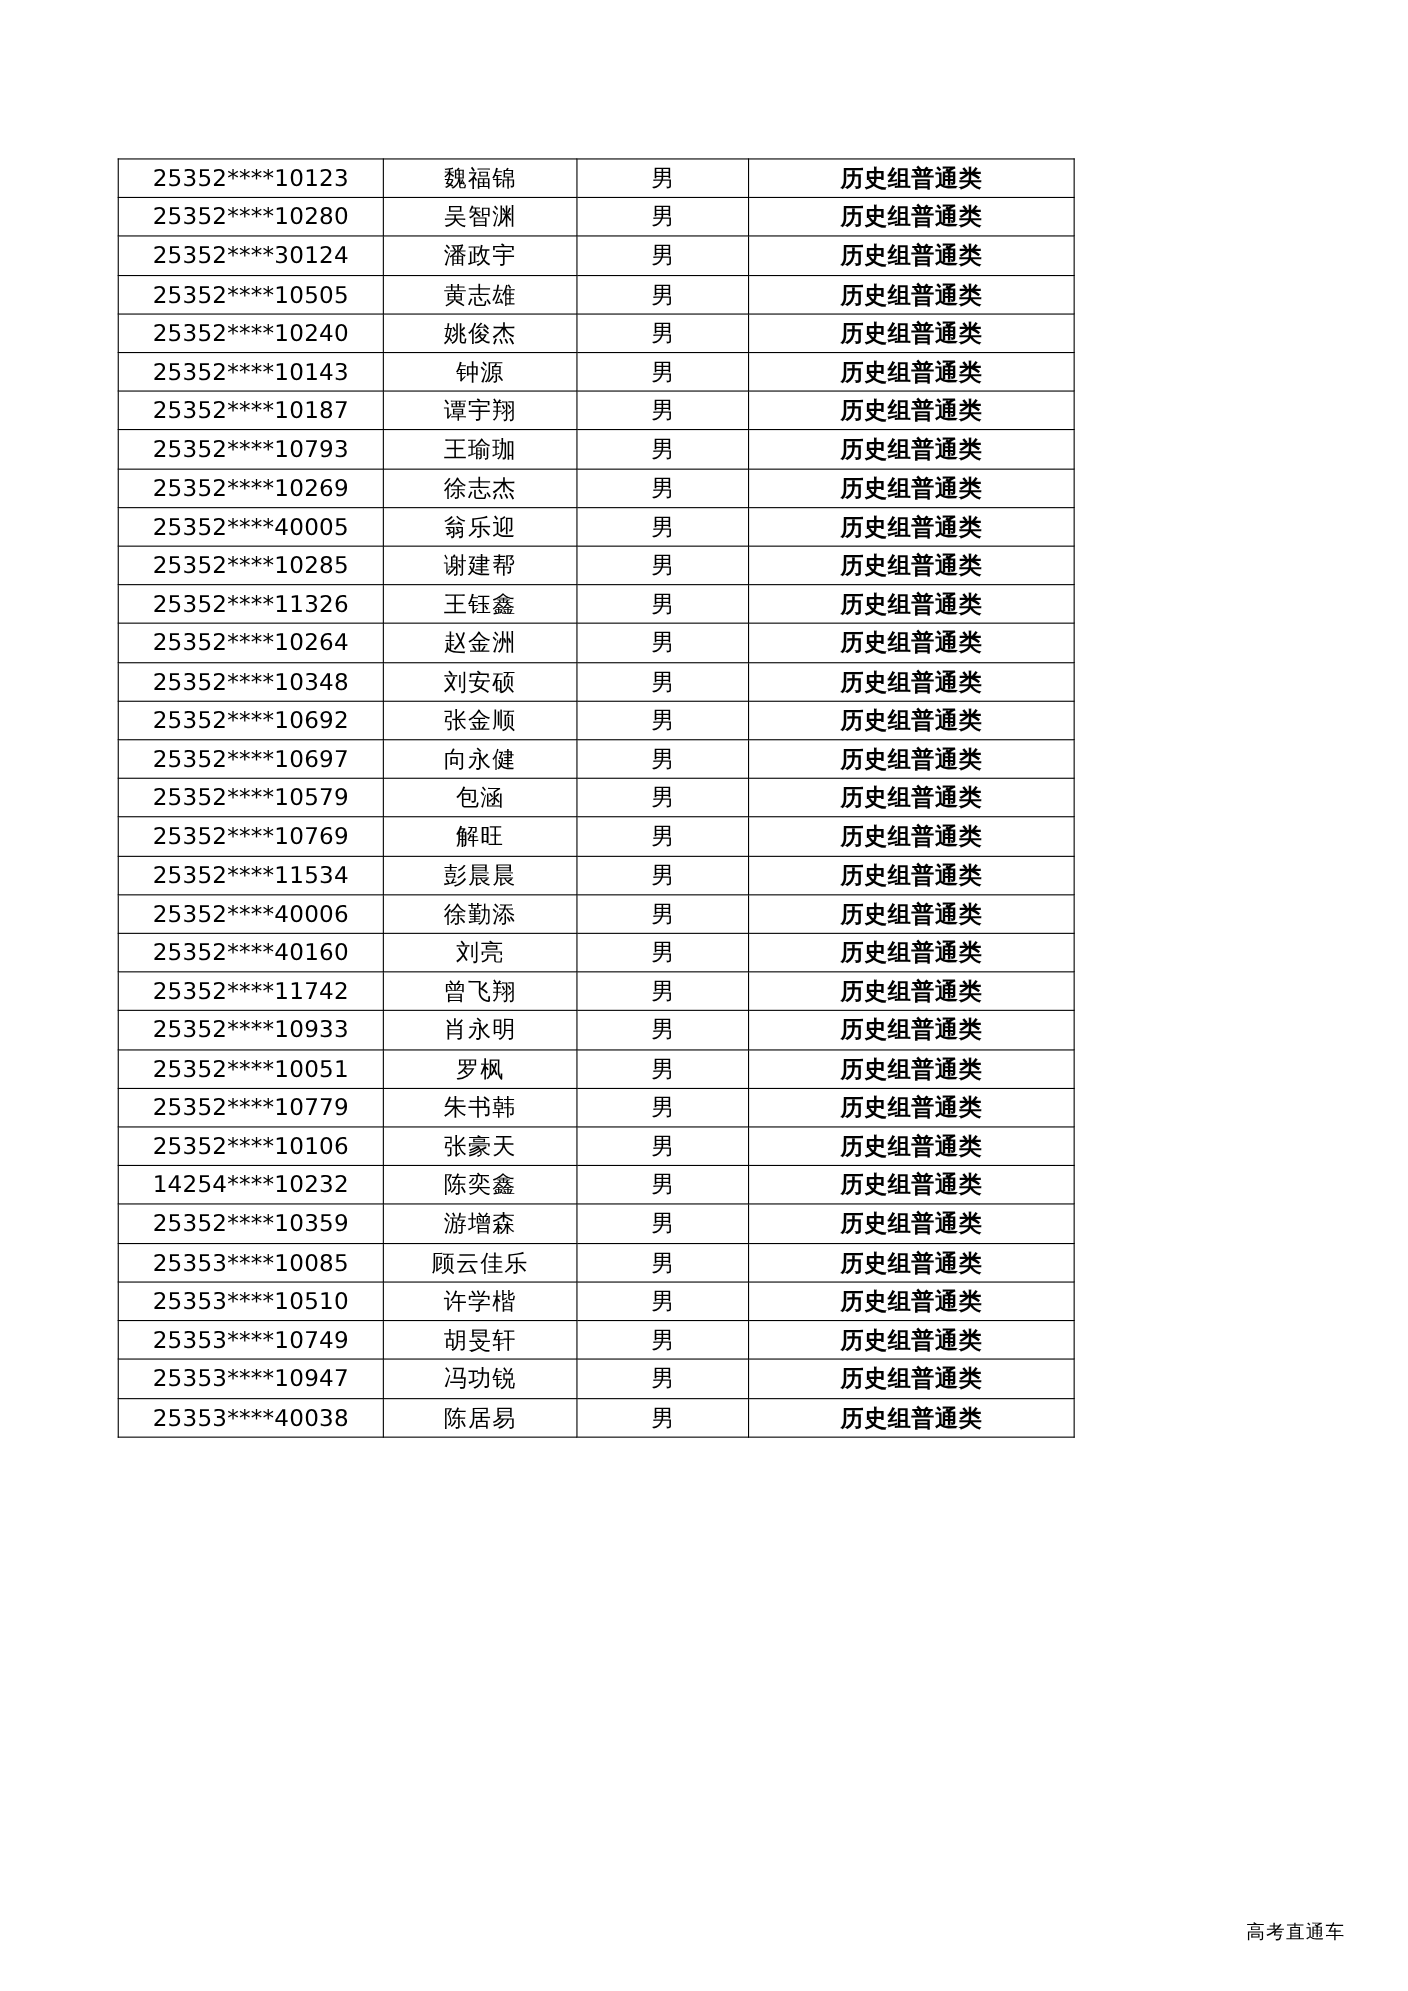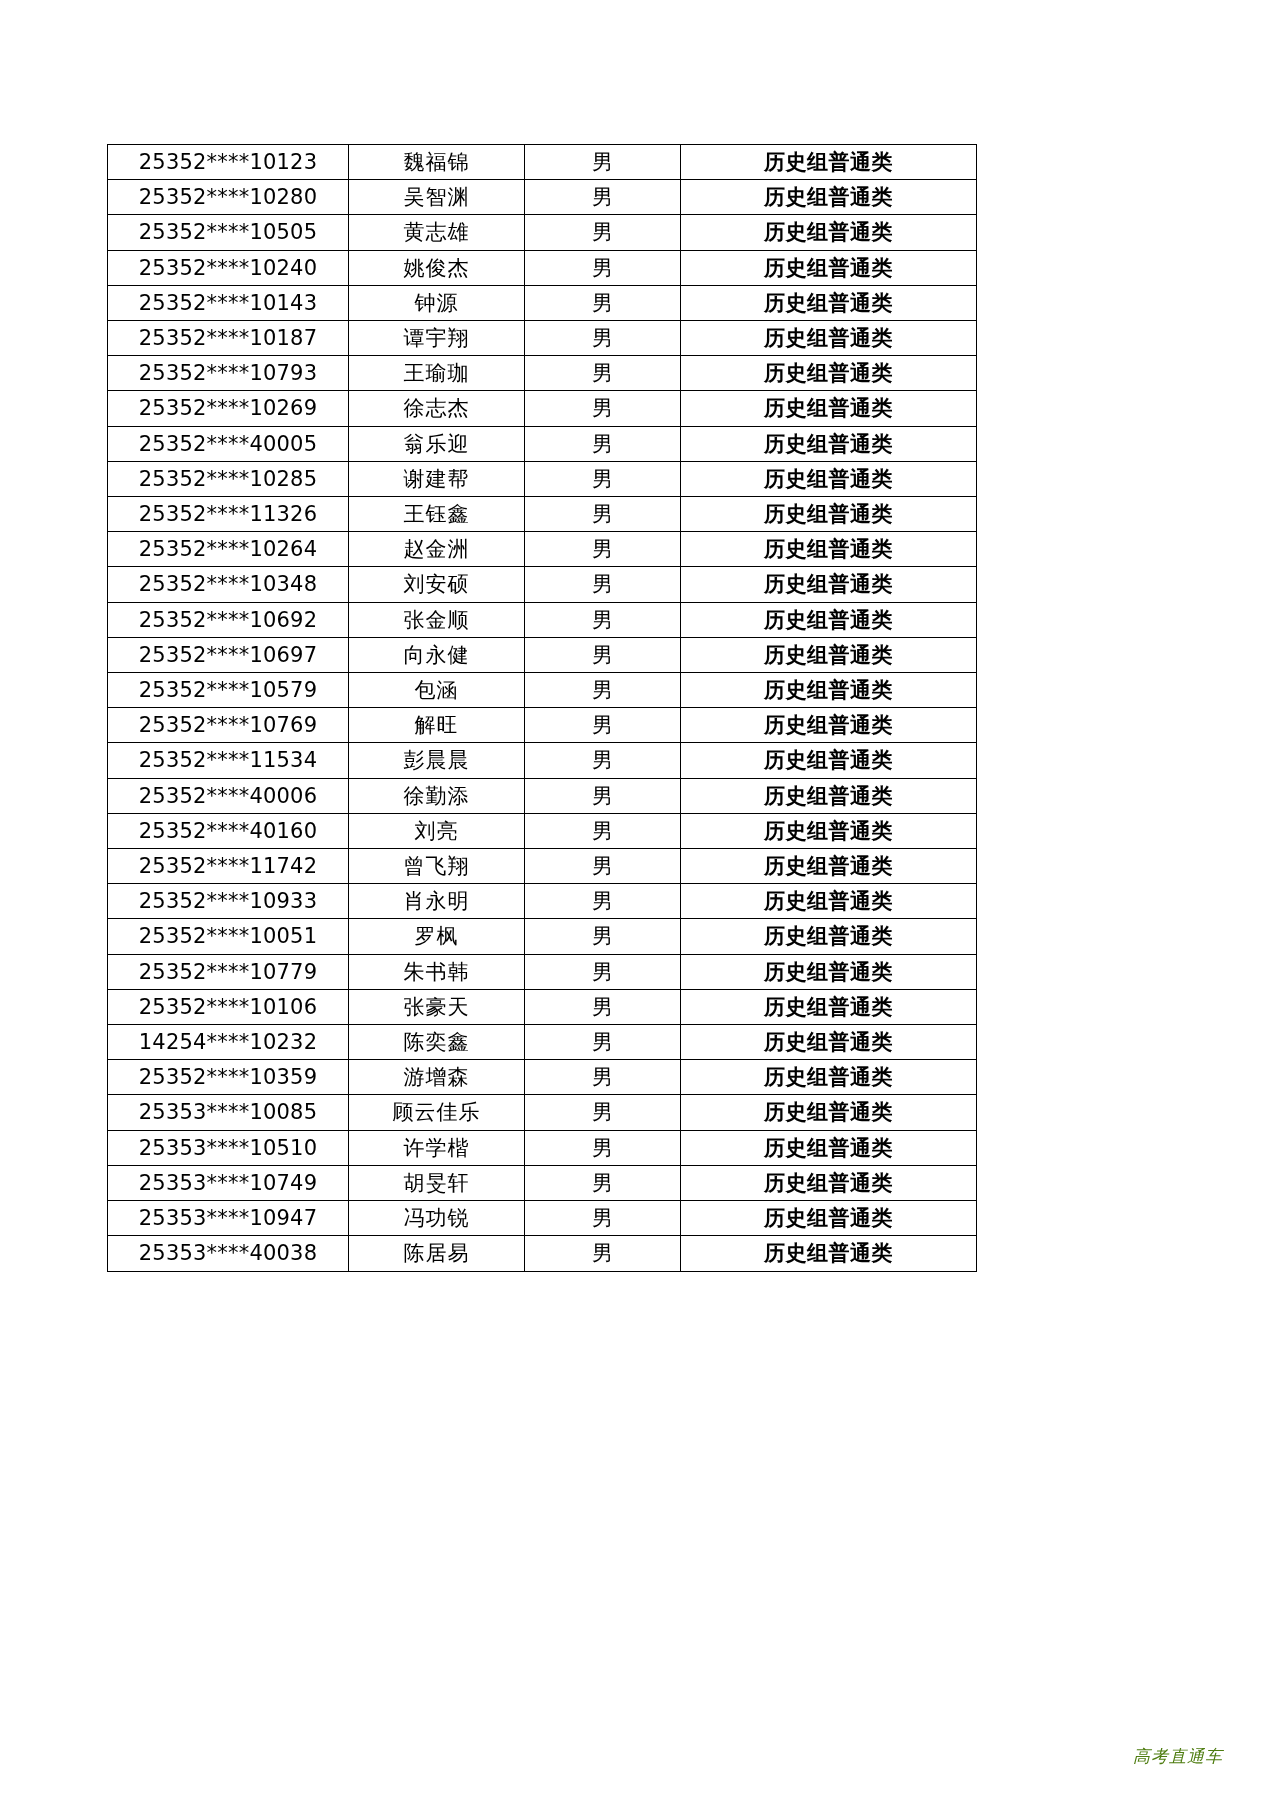--- a/index.html
+++ b/index.html
@@ -60,23 +60,22 @@
   td.col-category {
     width: 295px;
     letter-spacing: 0.5px;
     font-weight: bold;
   }
   .watermark {
     position: absolute;
     right: 57px;
     bottom: 42px;
     font-size: 17px;
-    color: #4d7c0f;
+    color: #000000;
     letter-spacing: 1px;
-    font-style: italic;
   }
 </style>
 </head>
 <body>
 
 <div class="page">
 
   <div class="table-wrap">
     <table class="roster">
       <tbody id="roster-body">
@@ -86,20 +85,26 @@
             <td class="col-gender">男</td>
             <td class="col-category">历史组普通类</td>
           </tr>
           <tr>
             <td class="col-id">25352****10280</td>
             <td class="col-name">吴智渊</td>
             <td class="col-gender">男</td>
             <td class="col-category">历史组普通类</td>
           </tr>
           <tr>
+            <td class="col-id">25352****30124</td>
+            <td class="col-name">潘政宇</td>
+            <td class="col-gender">男</td>
+            <td class="col-category">历史组普通类</td>
+          </tr>
+          <tr>
             <td class="col-id">25352****10505</td>
             <td class="col-name">黄志雄</td>
             <td class="col-gender">男</td>
             <td class="col-category">历史组普通类</td>
           </tr>
           <tr>
             <td class="col-id">25352****10240</td>
             <td class="col-name">姚俊杰</td>
             <td class="col-gender">男</td>
             <td class="col-category">历史组普通类</td>

